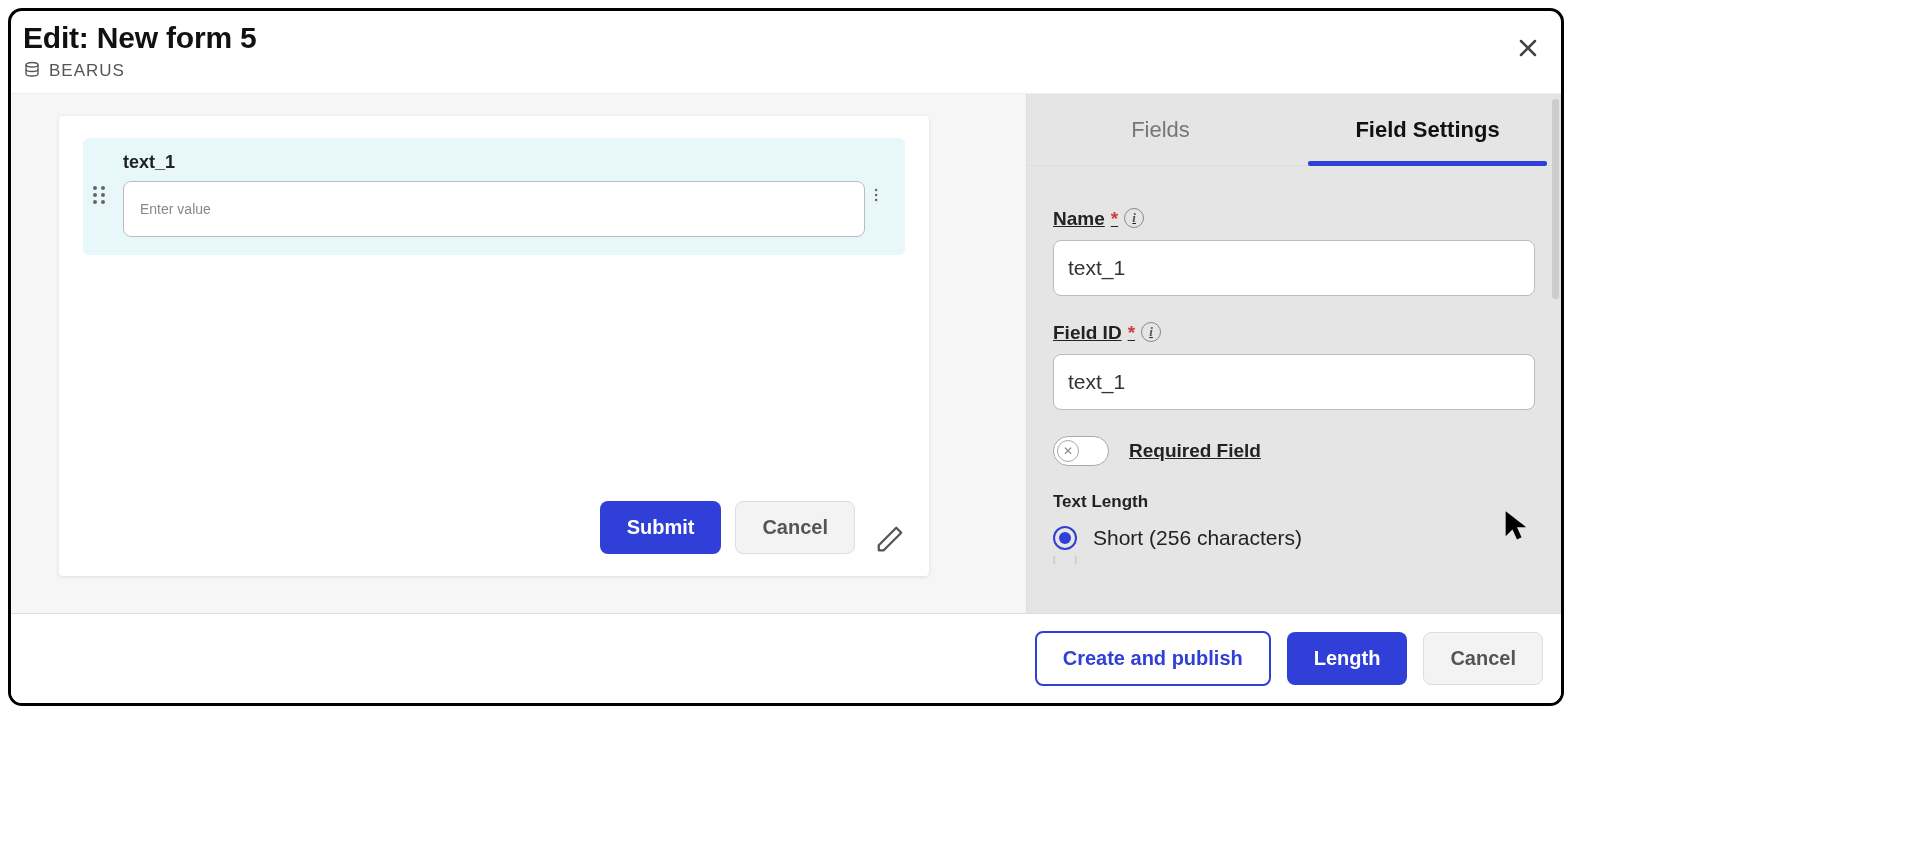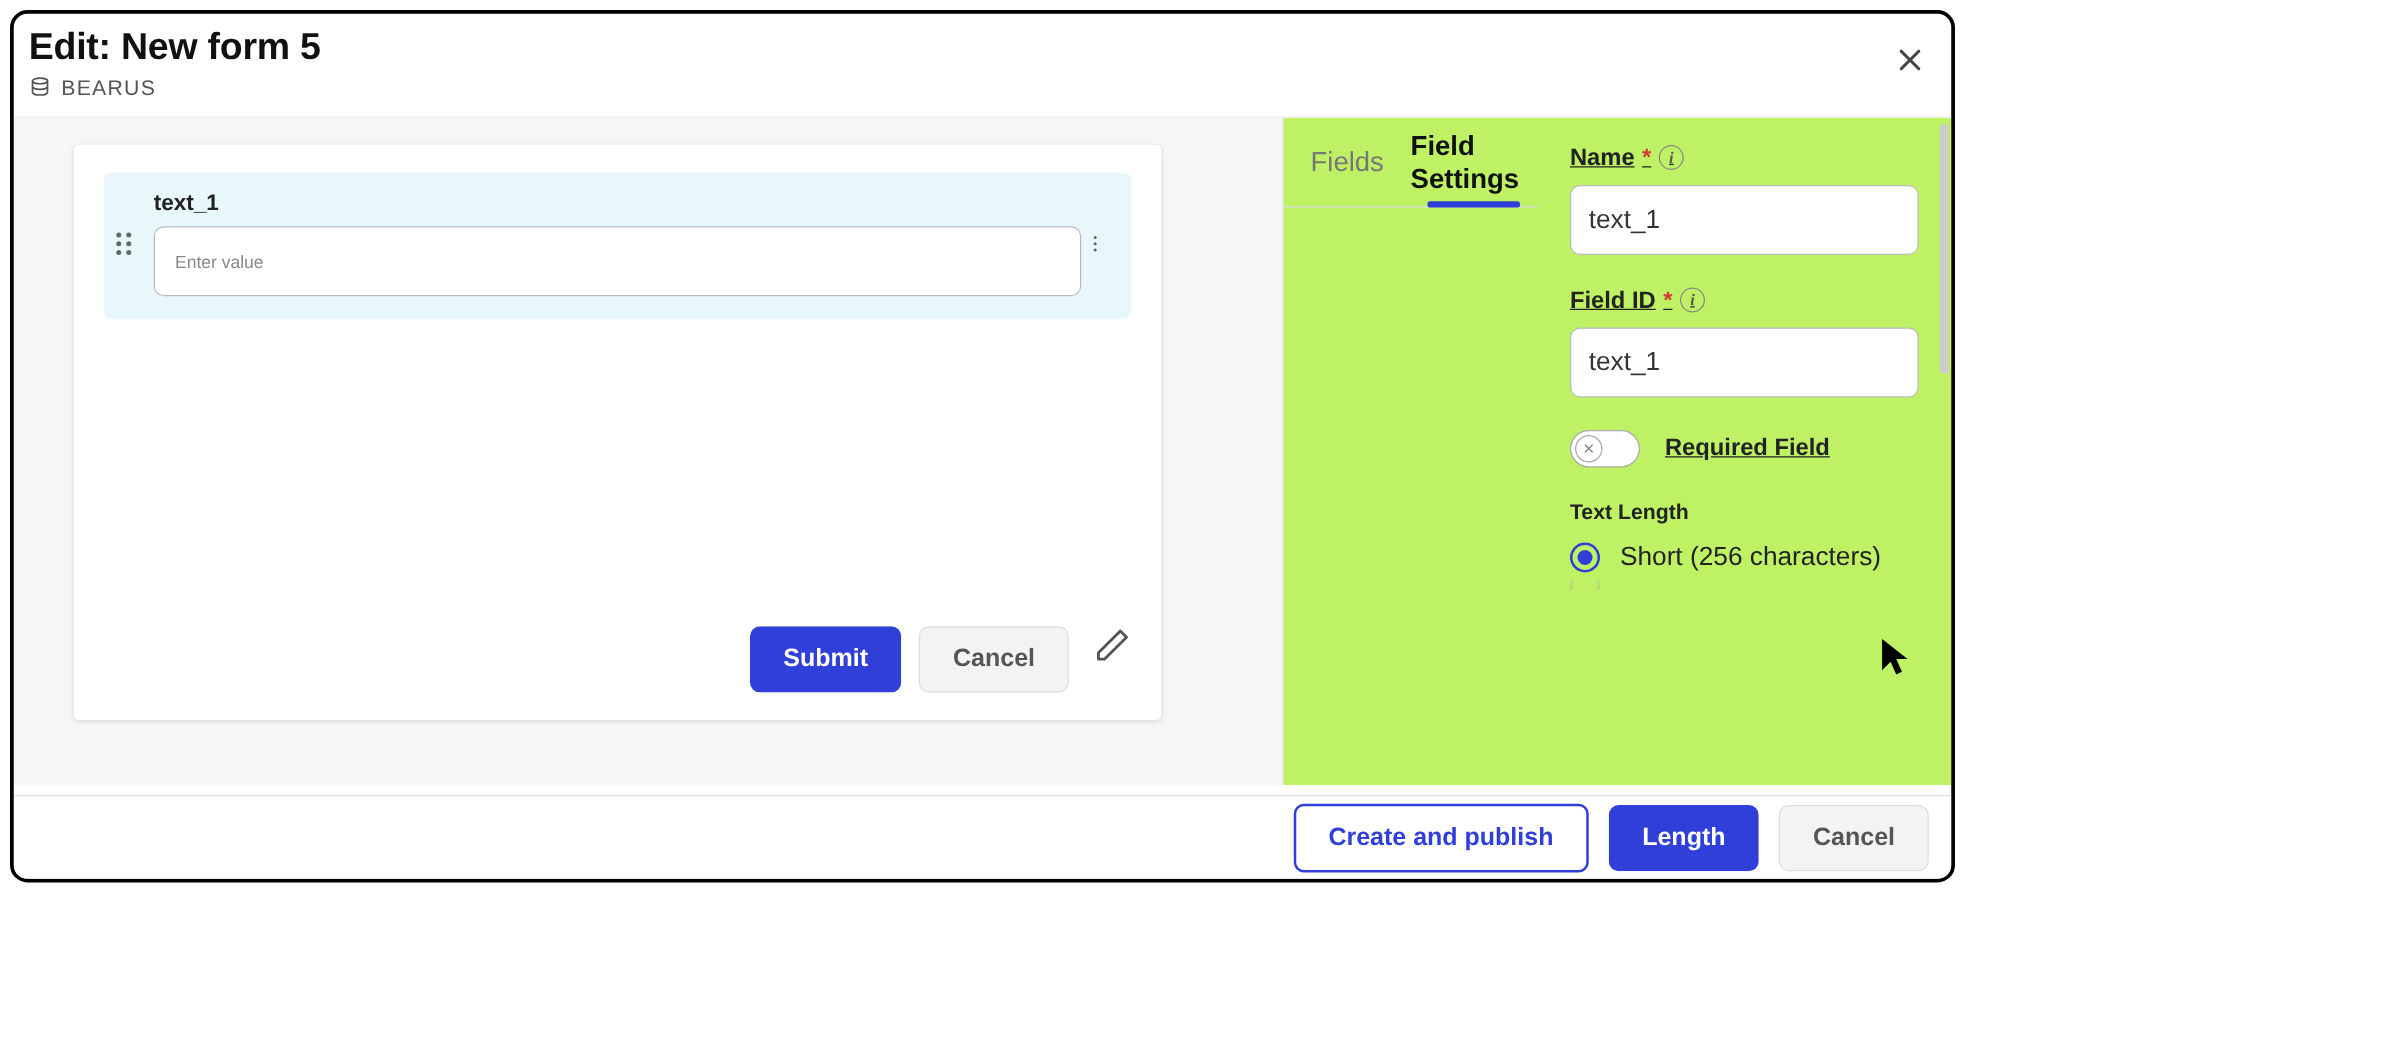--- a/index.html
+++ b/index.html
@@ -71,33 +71,34 @@
   }
   .field-block label { font-size: 18px; font-weight: 700; color: #222; display: block; margin-bottom: 8px; }
   .field-block input[type=text] {
     width: 100%; height: 56px; font-size: 14px; padding: 0 16px;
     border: 1px solid #bbb; border-radius: 8px; outline: none;
     background: #fff; color: #555;
   }
   .field-block input[type=text]::placeholder { color: #888; }
 
   .preview-footer {
-    display: flex; justify-content: flex-end; align-items: flex-start; gap: 14px; margin-top: 24px;
+    display: flex; justify-content: flex-end; align-items: flex-end; gap: 14px; margin-top: 24px;
   }
   .btn { font-size: 20px; font-weight: 600; border-radius: 8px; padding: 14px 26px; cursor: pointer; border: 1px solid transparent; }
   .btn-primary { background: #2f3fd7; color: #fff; }
   .btn-secondary { background: #f3f3f3; color: #555; border-color: #ddd; }
   .edit-icon { width: 30px; height: 30px; color: #555; cursor: pointer; margin-left: 6px; }
 
   
   .settings-pane {
     width: 534px;
     display: flex;
-    flex-direction: row;
-    background: #bef264;
+    flex-direction: column;
+    background: #e5e5e5;
+    gap: 20px;
   }
   .tabs {
     display: flex; height: 72px; border-bottom: 1px solid #ddd;
   }
   .tab {
     flex: 1; display: flex; align-items: center; justify-content: center;
     font-size: 22px; color: #777; cursor: pointer; position: relative; font-weight: 500;
   }
   .tab.active { color: #111; font-weight: 700; }
   .tab.active::after {
@@ -123,21 +124,21 @@
     display: flex; align-items: center; justify-content: center; font-size: 12px; color: #888;
   }
   .section-title { font-size: 17px; font-weight: 700; color: #222; margin-bottom: 14px; }
   .radio-row { display: flex; align-items: center; gap: 16px; font-size: 21px; color: #222; margin-bottom: 6px;}
   .radio { width: 24px; height: 24px; border: 2px solid #2f3fd7; border-radius: 50%; display: inline-flex; align-items: center; justify-content: center; }
   .radio.checked::after { content:""; width: 12px; height: 12px; background:#2f3fd7; border-radius:50%; }
   .radio.unchecked { border-color: #aaa; }
 
   
   .modal-footer {
-    position: absolute; bottom: 0; left: 0; right: 0; height: 67px;
+    position: absolute; bottom: 0; left: 0; right: 0; height: 90px;
     border-top: 1px solid #ddd; background: #fff;
     display: flex; align-items: center; justify-content: flex-end; gap: 16px; padding: 0 18px;
   }
   .btn-outline-primary { background: #fff; color: #2f3fd7; border: 2px solid #2f3fd7; }
 
   
   .cursor {
     position: absolute; width: 28px; height: 34px; pointer-events: none;
   }
 

